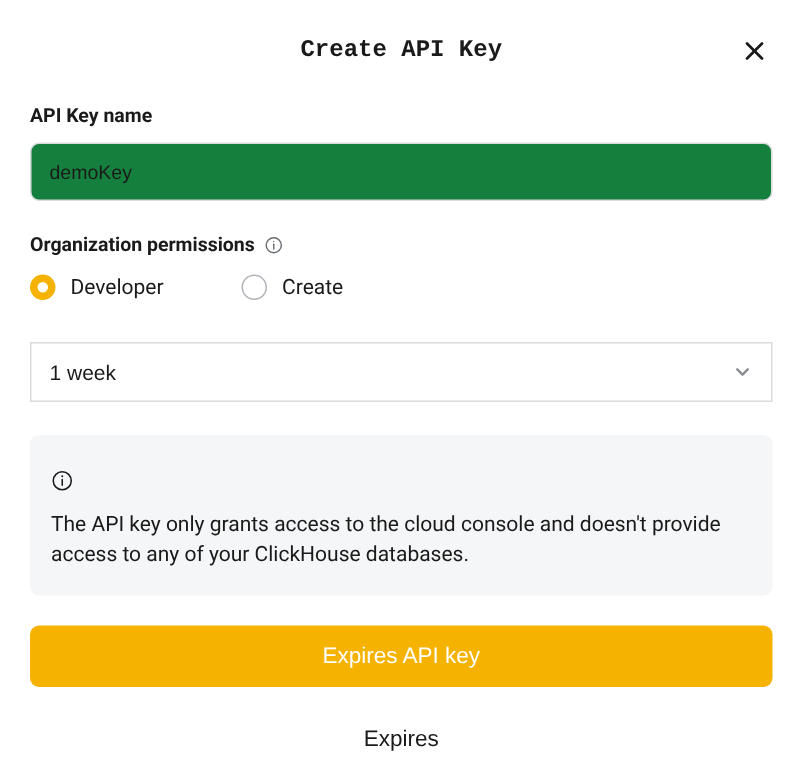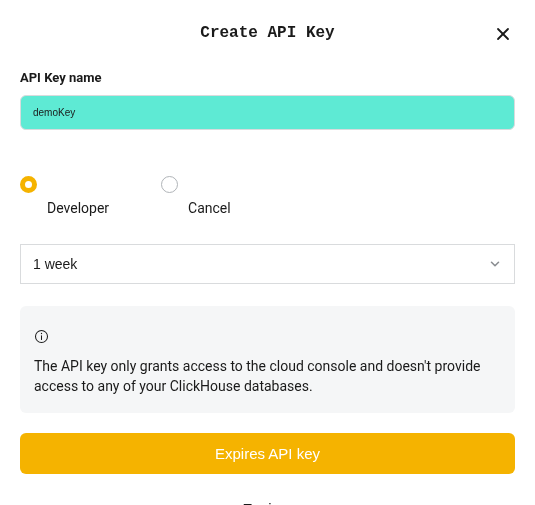--- a/index.html
+++ b/index.html
@@ -65,23 +65,23 @@
     .info-icon svg {
       width: 13px;
       height: 13px;
       display: block;
     }
     .text-input {
       width: 100%;
       padding: 11px 12px;
       border: 1px solid #d9dbdd;
       border-radius: 6px;
-      font-size: 10px;
-      color: #1a1a1a;
-      background: #5eead4;
+      font-size: 13px;
+      color: #1a1a1a;
+      background: #15803d;
       outline: none;
     }
     .radio-group {
       display: flex;
       gap: 52px;
       margin-top: 12px;
     }
     .radio-item {
       display: flex;
       align-items: center;
@@ -101,21 +101,20 @@
       border: 5px solid #f5b300;
       background: #fff;
     }
     .radio-circle.unselected {
       border: 1.5px solid #b0b4b8;
       background: #fff;
     }
     .radio-label {
       font-size: 14px;
       color: #1a1a1a;
-      margin-top: 48px;
     }
     .select-wrap {
       position: relative;
       width: 100%;
     }
     .select-btn {
       width: 100%;
       padding: 11px 12px;
       border: 1px solid #d9dbdd;
       border-radius: 0;
@@ -201,28 +200,38 @@
     </span>
   </button>
 </div>
 
 <div class="section">
   <div class="label">API Key name</div>
   <input type="text" class="text-input" value="demoKey" style="">
 </div>
 
 <div class="section">
+  <div class="label">
+    <span>Organization permissions</span>
+    <span class="info-icon">
+      <svg viewBox="0 0 16 16" fill="none" stroke="#6b6f73" stroke-width="1.2">
+        <circle cx="8" cy="8" r="6.2"></circle>
+        <line x1="8" y1="7.2" x2="8" y2="11" stroke-linecap="round"></line>
+        <circle cx="8" cy="5" r="0.6" fill="#6b6f73" stroke="none"></circle>
+      </svg>
+    </span>
+  </div>
   <div class="radio-group">
     <div class="radio-item">
       <div class="radio-circle selected"></div>
       <span class="radio-label">Developer</span>
     </div>
     <div class="radio-item">
       <div class="radio-circle unselected"></div>
-      <span class="radio-label">Cancel</span>
+      <span class="radio-label">Create</span>
     </div>
   </div>
 </div>
 
 <div class="section">
   <div class="select-wrap">
     <button class="select-btn">
       <span>1 week</span>
       <span class="chevron-down">
         <svg viewBox="0 0 16 16" fill="none" stroke="currentColor" stroke-width="1.8" stroke-linecap="round" stroke-linejoin="round">

